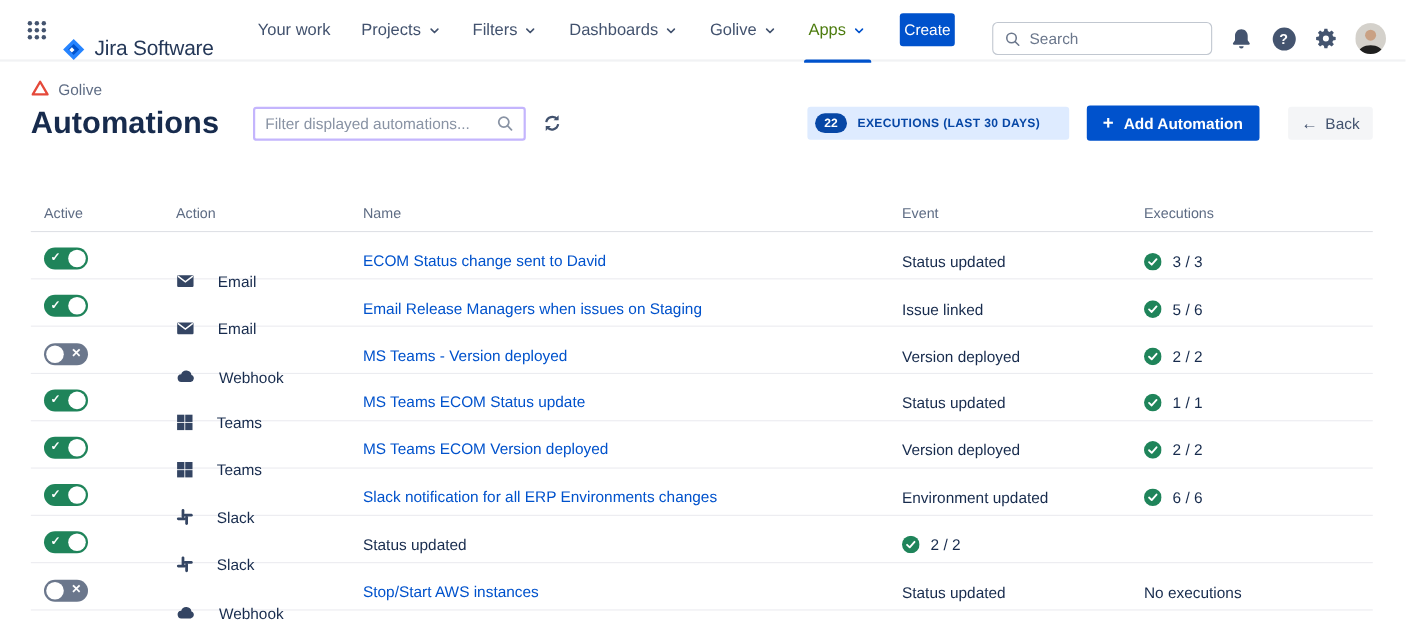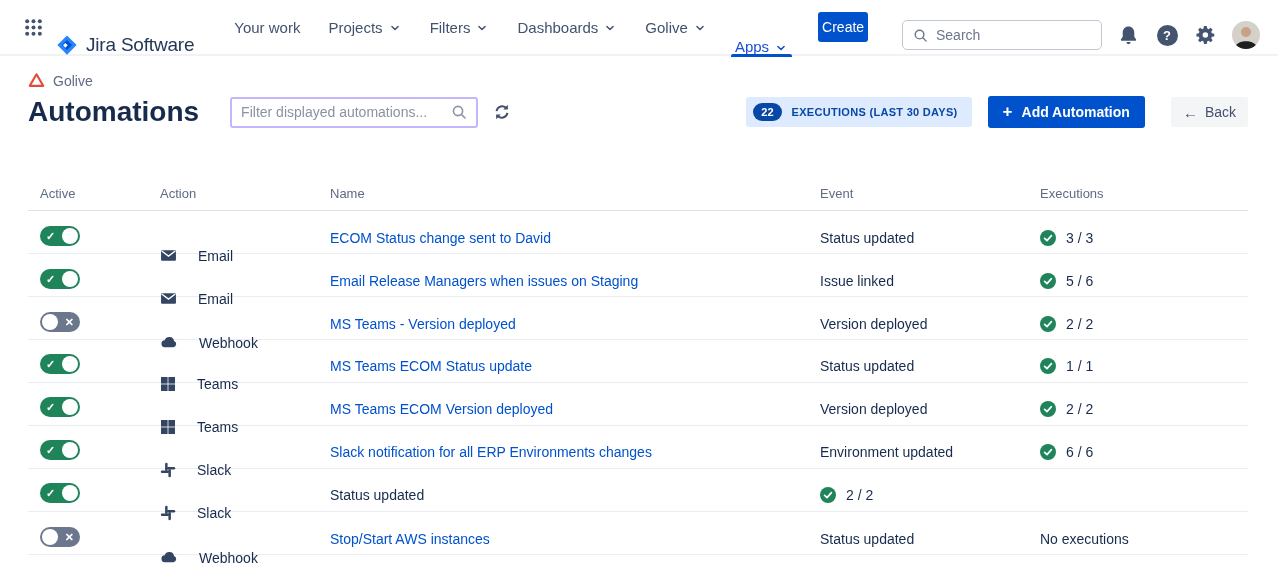--- a/index.html
+++ b/index.html
@@ -10,21 +10,21 @@
   
   .topbar { display:flex; align-items:center; height:56px; padding:0 18px 0 20px;
             border-bottom:2px solid #F1F2F4; background:#fff; }
   .appgrid { display:flex; align-items:center; justify-content:center; width:26px; height:26px; cursor:pointer; }
   .brand { display:flex; align-items:center; gap:8px; margin-left:10px; cursor:pointer;margin-top:36px; }
   .brand-text { font-size:19px; font-weight:500; color:#253858; letter-spacing:-0.2px; }
   .nav { display:flex; align-items:stretch; height:56px; margin-left:26px; }
   .nav-item { display:flex; align-items:center; gap:5px; padding:0 14px; position:relative;
               font-size:15px; font-weight:500; color:#42526E; cursor:pointer; }
   .nav-item .chev { display:flex; align-items:center; color:#42526E; margin-top:2px; }
-  .nav-item.active { color:#1d4ed8;align-items:flex-end; }
+  .nav-item.active { color:#4d7c0f; }
   .nav-item.active .chev { color:#0052CC; }
   .nav-item.active::after { content:""; position:absolute; left:10px; right:10px; bottom:-2px;
                             height:3px; background:#0052CC; border-radius:2px 2px 0 0; }
   .create-btn { margin-left:16px; background:#0052CC; color:#fff; border:none; border-radius:3px;
                 font-size:14px; font-weight:500; padding:0 4px; height:30px; cursor:pointer;
                 font-family:"Liberation Sans", sans-serif; }
   .topbar-right { margin-left:auto; display:flex; align-items:center; gap:13px;margin-top:16px; }
   .search-box { display:flex; align-items:center; gap:8px; width:200px; height:30px;
                 border:1px solid #C1C7D0; border-radius:5px; padding:0 10px; background:#fff; }
   .search-box svg { flex:0 0 auto; }
@@ -43,21 +43,21 @@
   .toolbar { display:flex; align-items:center; margin-top:7px; }
   .page-title { font-size:28px; font-weight:700; color:#172B4D; }
   .filter-box { display:flex; align-items:center; margin-left:31px; width:248px; height:31px;
                 border:2px solid #c4b5fd; border-radius:3px; padding:0 9px; background:#fff; }
   .filter-input { border:none; outline:none; width:100%; font-size:14px; color:#172B4D;
                   font-family:"Liberation Sans", sans-serif; }
   .filter-input::placeholder { color:#8993A4; }
   .refresh-btn { margin-left:15px; display:flex; align-items:center; cursor:pointer; }
   .toolbar-spacer { flex:1; }
   .exec-badge { display:flex; align-items:center; gap:10px; height:30px; background:#DEEBFF;
-                border-radius:3px; padding:0 14px 0 7px; cursor:pointer; }
+                border-radius:3px; padding:0 26px 0 7px; cursor:pointer; }
   .exec-pill { background:#0747A6; color:#fff; font-size:11px; font-weight:700;
                border-radius:11px; padding:3px 8px; }
   .exec-label { font-size:11px; font-weight:700; color:#0747A6; letter-spacing:0.3px; }
   .add-btn { margin-left:16px; display:flex; align-items:center; gap:9px; height:32px;
              background:#0052CC; color:#fff; border:none; border-radius:3px; padding:0 15px;
              font-size:14px; font-weight:600; cursor:pointer; font-family:"Liberation Sans", sans-serif; }
   .add-plus { font-size:17px; font-weight:700; line-height:1; margin-top:-1px; }
   .back-btn { margin-left:26px; display:flex; align-items:center; gap:7px; height:30px;
               background:#F4F5F7; color:#42526E; border:none; border-radius:3px; padding:0 12px;
               font-size:14px; cursor:pointer; font-family:"Liberation Sans", sans-serif; }

